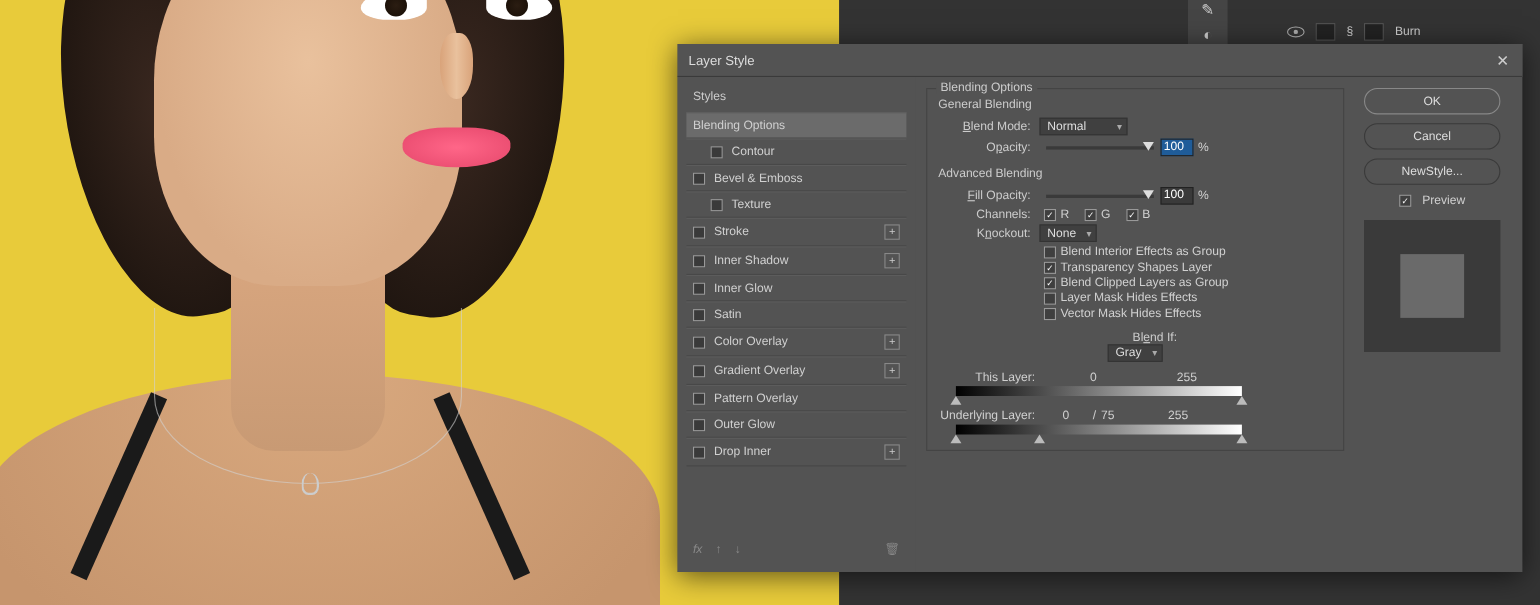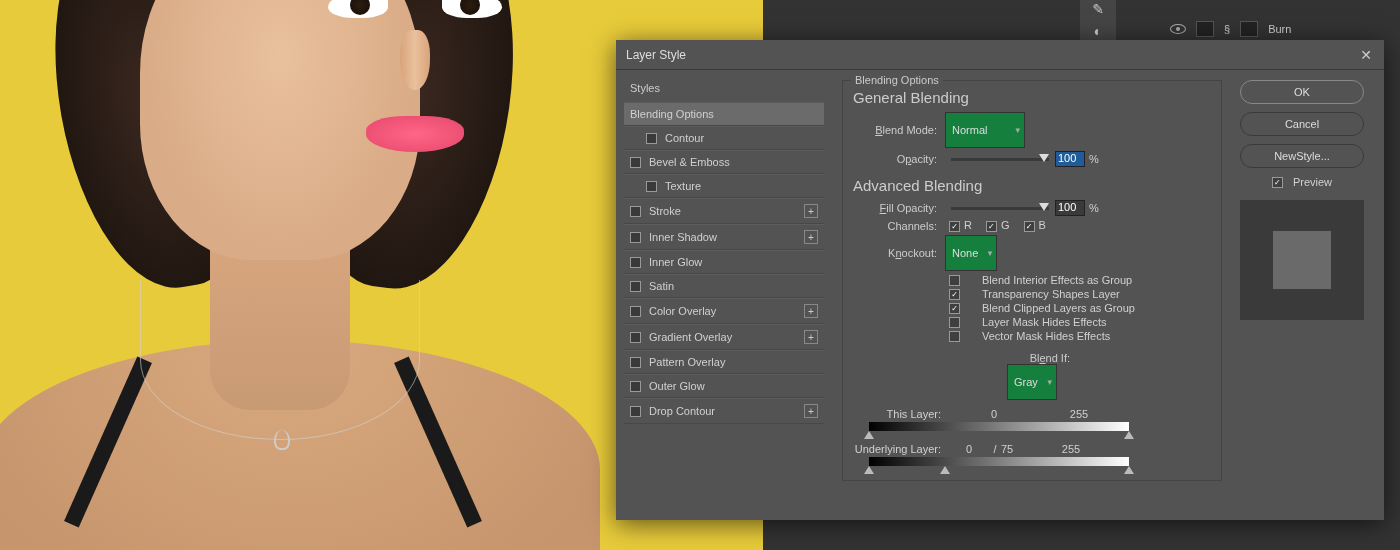--- a/index.html
+++ b/index.html
@@ -46,36 +46,36 @@
 .chk { width: 11px; height: 11px; border: 1px solid #999; background: #3a3a3a; margin-right: 8px; }
 .style-label { flex: 1; }
 .plus-btn { width: 14px; height: 14px; border: 1px solid #888; color:#ccc; font-size:10px; display:flex; align-items:center; justify-content:center; }
 .footer-icons { margin-top:auto; padding: 6px; display:flex; gap:12px; align-items:center; color:#888; }
 .fx-label { font-style: italic; font-size: 11px; }
 .trash { margin-left:auto; }
 
 .mid-panel { width: 396px; padding: 10px 6px 10px 10px; position:relative; }
 .fieldset { border: 1px solid #444; padding: 6px 10px 14px; margin-bottom: 8px; position:relative; }
 .legend { position:absolute; top:-7px; left:8px; background:#535353; padding:0 4px; font-size:11px; color:#ccc; }
-.sub-legend { font-size:15px; color:#ccc; margin: 2px 0 6px; }
+.sub-legend { font-size:11px; color:#ccc; margin: 2px 0 6px; }
 .row { display:flex; align-items:center; margin: 3px 0; }
 .lbl { width: 92px; text-align: right; padding-right: 8px; color:#ccc; }
 .lbl .ul { text-decoration: underline; }
-.select { height: 36px; background:#15803d; border:1px solid #333; color:#ddd; padding: 0 18px 0 6px; font-size:11px; position:relative; display:inline-flex; align-items:center; min-width:80px; }
+.select { height: 16px; background:#404040; border:1px solid #333; color:#ddd; padding: 0 18px 0 6px; font-size:11px; position:relative; display:inline-flex; align-items:center; min-width:80px; }
 .select.small { min-width:50px; }
 .select::after { content:'▾'; position:absolute; right:4px; font-size:9px; color:#aaa;}
 .slider-track { width: 98px; height: 3px; background: #3a3a3a; position:relative; margin: 0 6px; }
 .slider-thumb { position:absolute; top:-4px; width:0; height:0; border-left:5px solid transparent; border-right:5px solid transparent; border-top:8px solid #ddd; }
 .num-input { width: 30px; height: 16px; background:#3a3a3a; border:1px solid #222; color:#fff; font-size:11px; padding:0 2px; }
 .num-input.sel { background:#1f5c99; }
 .pct { margin-left: 4px; }
 .chan-group { display:flex; gap:14px; margin-left:4px; }
 .chk2 { width:11px; height:11px; border:1px solid #999; background:#3f3f3f; display:inline-flex; align-items:center; justify-content:center; margin-right:4px; color:#fff; font-size:8px; }
 .chk2.on::after { content:'✓'; }
-.optrow { display:flex; align-items:center; margin:2px 0 2px 96px;gap:18px; }
+.optrow { display:flex; align-items:center; margin:2px 0 2px 96px; }
 .gradient-bar { width: 260px; height: 9px; background: linear-gradient(90deg, #000, #fff); position:relative; margin-left: 8px; }
 .grad-marker { position:absolute; top:9px; width:0; height:0; border-left:5px solid transparent; border-right:5px solid transparent; border-bottom:8px solid #bbb; }
 .blendif-row { display:flex; align-items:center; margin-bottom:8px;flex-direction:column; }
 .vals-row { display:flex; align-items:center; margin: 2px 0 2px 0; }
 .vals-lbl { width: 96px; text-align:right; padding-right:8px; }
 .val-a { width: 90px; text-align:center; }
 .val-b { width: 80px; text-align:center; }
 
 .right-panel { width: 148px; padding: 10px 12px; }
 .btn { height: 24px; background:#535353; border:1px solid #3a3a3a; border-radius: 12px; color:#ddd; font-size:11px; display:flex; align-items:center; justify-content:center; margin-bottom:8px; cursor:pointer; }
@@ -181,24 +181,30 @@
           <div class="style-item">
             <span class="chk"></span>
             <span class="style-label">Pattern Overlay</span>
           </div>
           <div class="style-item">
             <span class="chk"></span>
             <span class="style-label">Outer Glow</span>
           </div>
           <div class="style-item">
             <span class="chk"></span>
-            <span class="style-label">Drop Contour</span>
-            <span class="plus-btn">+</span>
-          </div>
-        </div>
+            <span class="style-label">Drop Inner</span>
+            <span class="plus-btn">+</span>
+          </div>
+        </div>
+      <div class="footer-icons">
+        <span class="fx-label">fx</span>
+        <span>↑</span>
+        <span>↓</span>
+        <span class="trash">🗑</span>
+      </div>
     </div>
 
     <div class="mid-panel">
       <div class="fieldset">
         <div class="legend">Blending Options</div>
         <div class="sub-legend">General Blending</div>
         <div class="row">
           <span class="lbl"><span class="ul">B</span>lend Mode:</span>
           <span class="select">
               <span>Normal</span>

